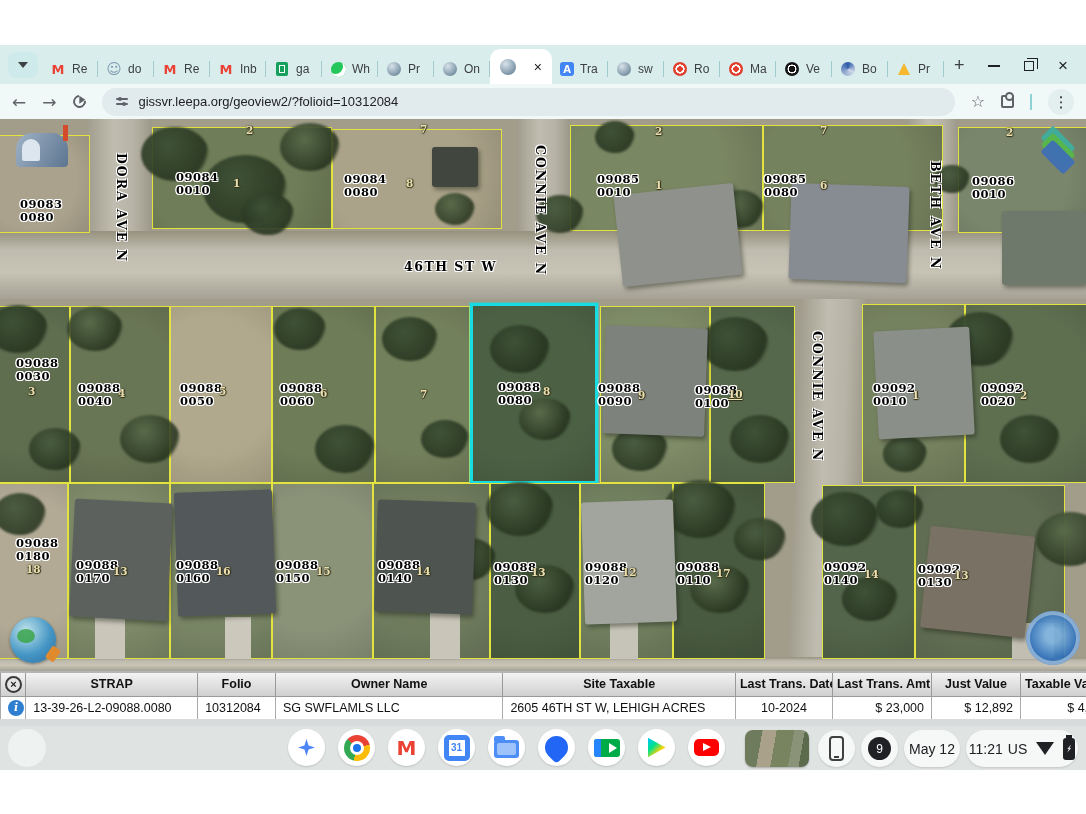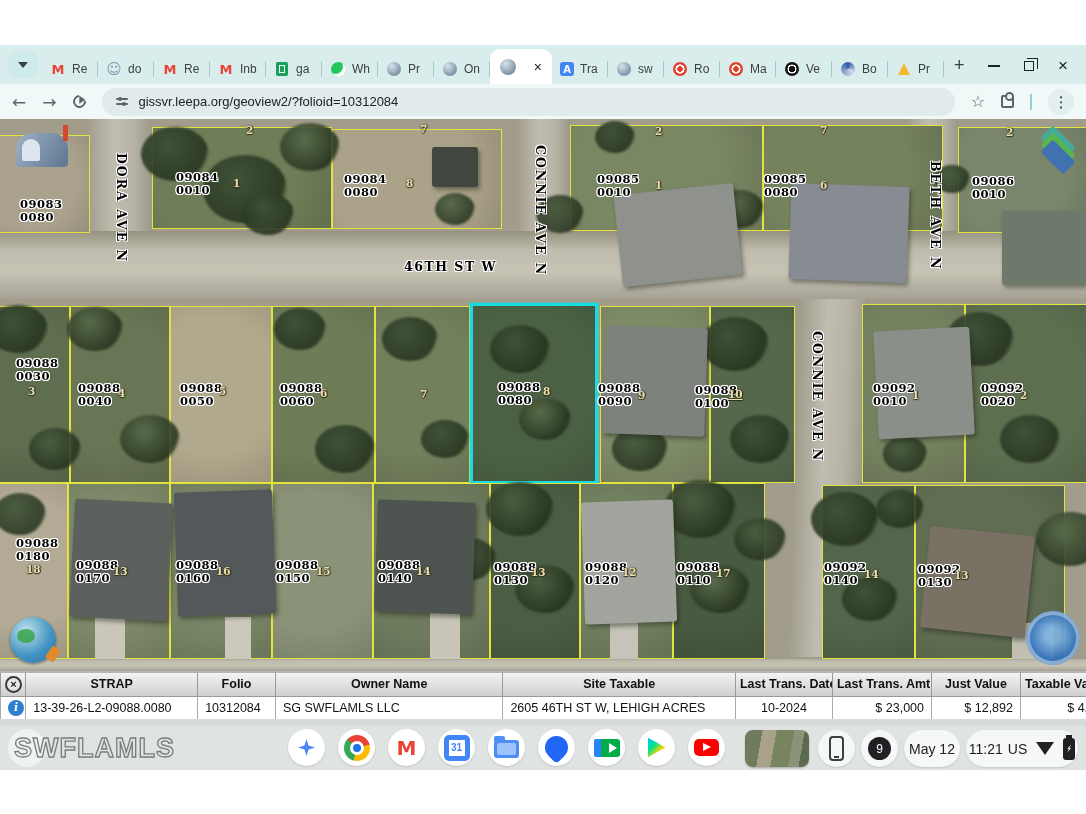--- a/index.html
+++ b/index.html
@@ -521,21 +521,20 @@
         <td class="r">$ 4,68</td>
       </tr>
     </tbody>
       </table>
   </div>
 
   <div class="understrip"></div>
 
   <div class="shelf">
     <div class="launcher"></div>
-    <div class="wmark">SWFLAMLS</div>
     <div class="apps" id="apps">
         <div class="appc">
           <div class="ic-sparkle"></div>
         </div>
         <div class="appc">
           <div class="ic-chrome"></div>
         </div>
         <div class="appc">
           <div class="ic-gmail">M</div>
         </div>

